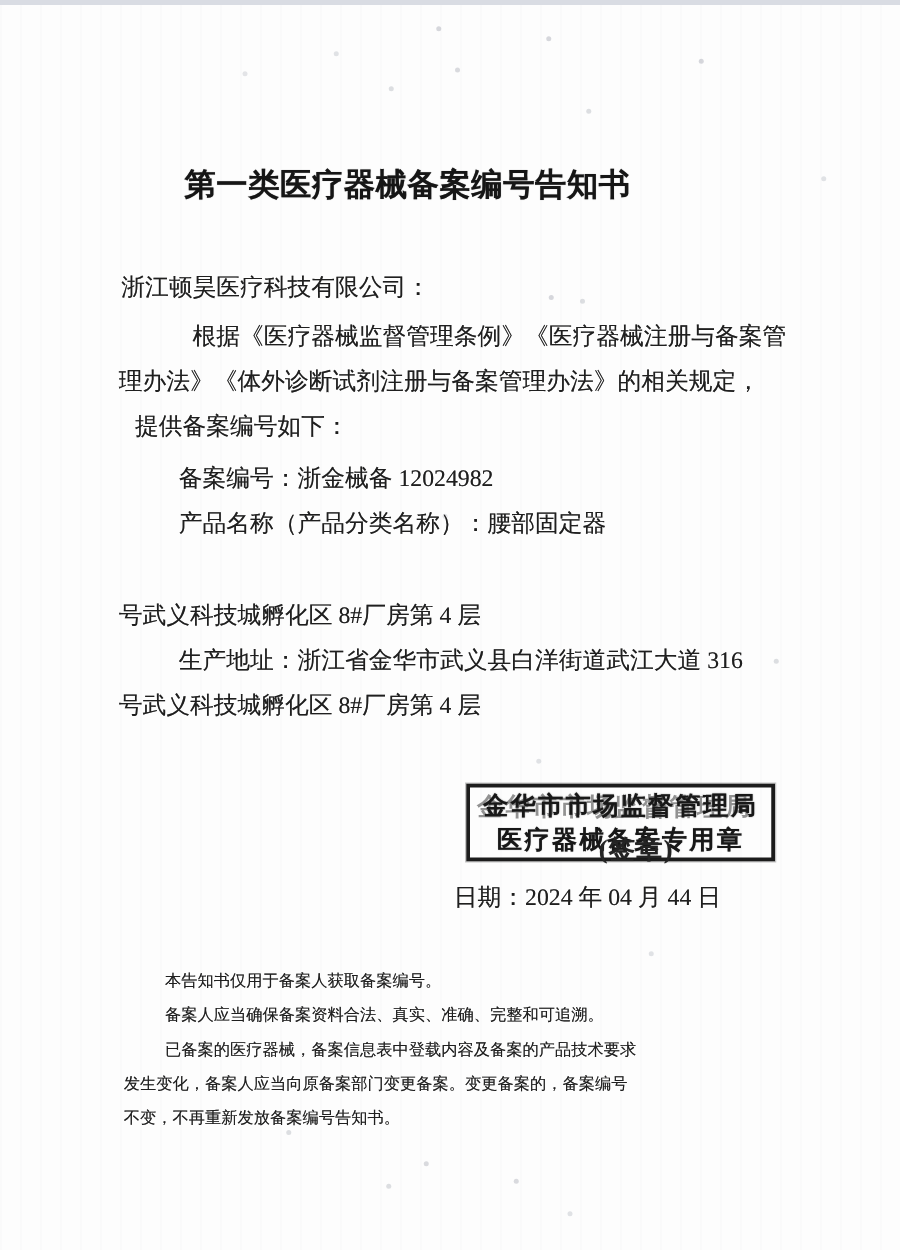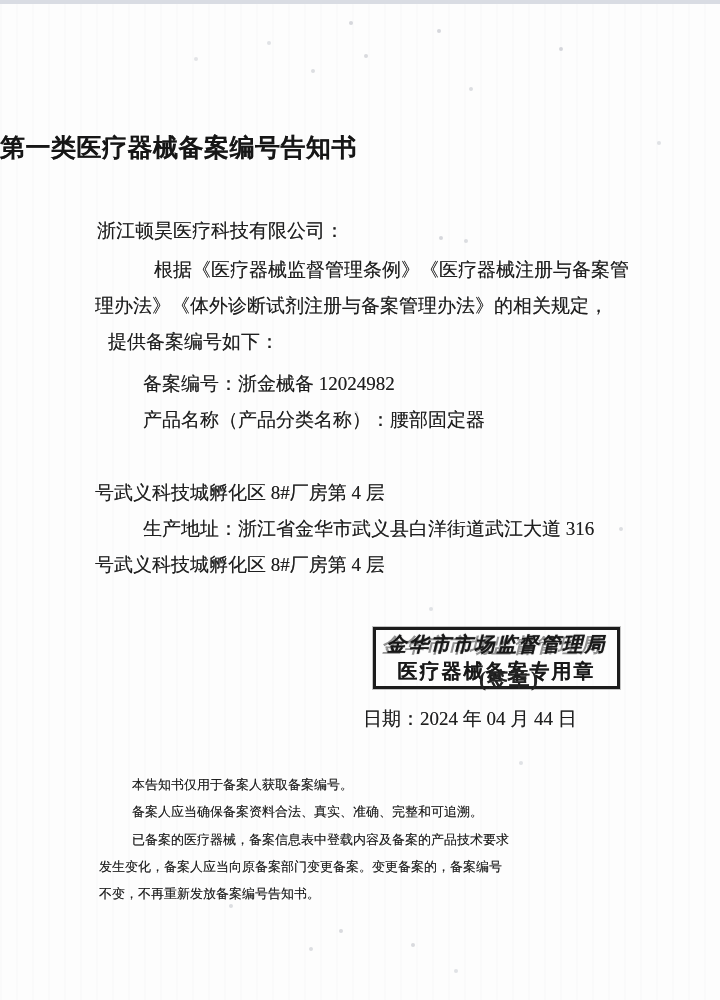--- a/index.html
+++ b/index.html
@@ -22,21 +22,21 @@
   .line {
     position: absolute;
     white-space: pre;
     font-size: 19px;
     line-height: 26px;
     text-shadow: 0 0 0.5px rgba(20,20,20,0.55);
   }
   .doc-title {
     position: absolute;
     top: 131px; left: 0; width: 652px;
-    text-align: left;
+    text-align: center;
     font-family: "Liberation Sans", "DejaVu Sans", sans-serif;
     font-weight: 700;
     font-size: 25px;
     letter-spacing: 0.5px;
     color: #161616;
     text-shadow: 0 0 0.6px rgba(10,10,10,0.6);
   }
   .notes .line { font-size: 13px; }
   .stamp-box {
     position: absolute;
@@ -52,21 +52,20 @@
     font-weight: 700;
     font-size: 20px;
     letter-spacing: 2px;
     color: #181818;
     white-space: pre;
   }
   .stamp-line1 {
     top: 1px;
     text-shadow: -5px 1px 0 rgba(40,40,40,0.5), 0 0 1px rgba(20,20,20,0.7);
     filter: blur(0.2px);
-    font-style: italic;
   }
   .stamp-line2 { top: 28px; text-shadow: 0 0 0.6px rgba(20,20,20,0.7); }
   .signature-placeholder {
     position: absolute;
     left: 479px; top: 665px;
     font-size: 21px;
     font-weight: 700;
     letter-spacing: 1px;
     color: #242424;
     text-shadow: 0 0 0.6px rgba(20,20,20,0.6);

